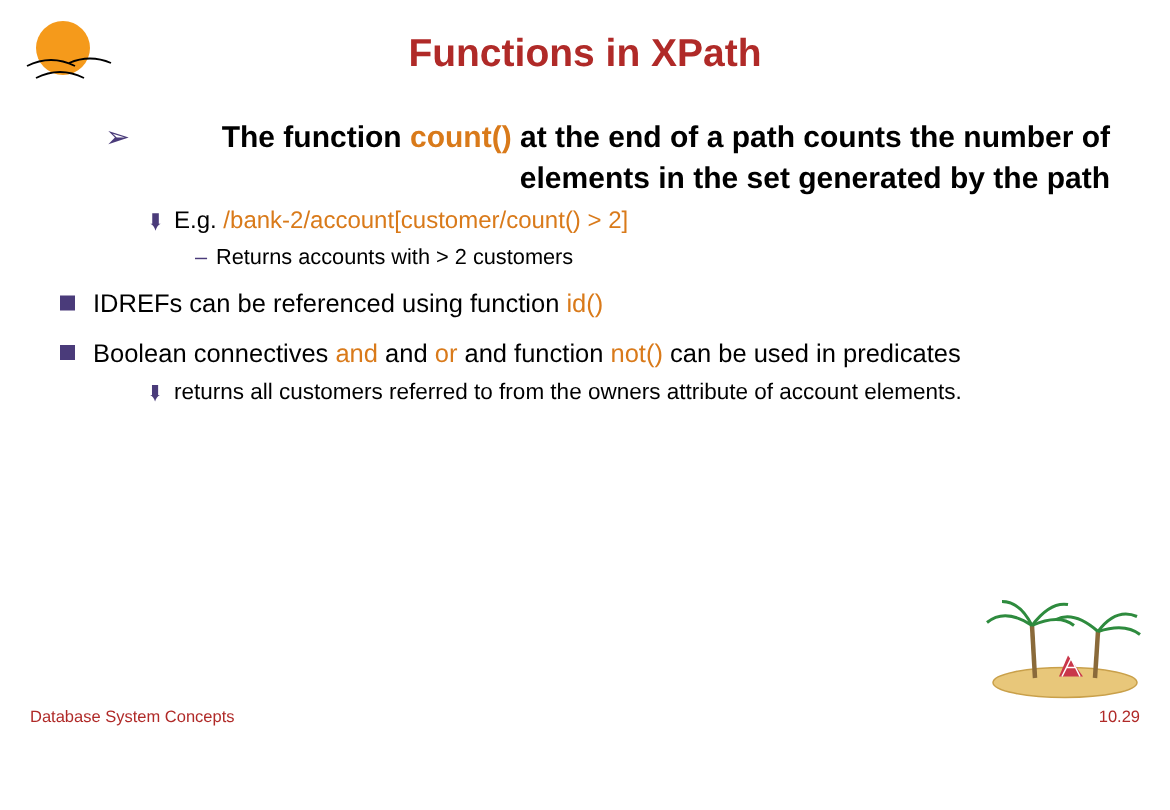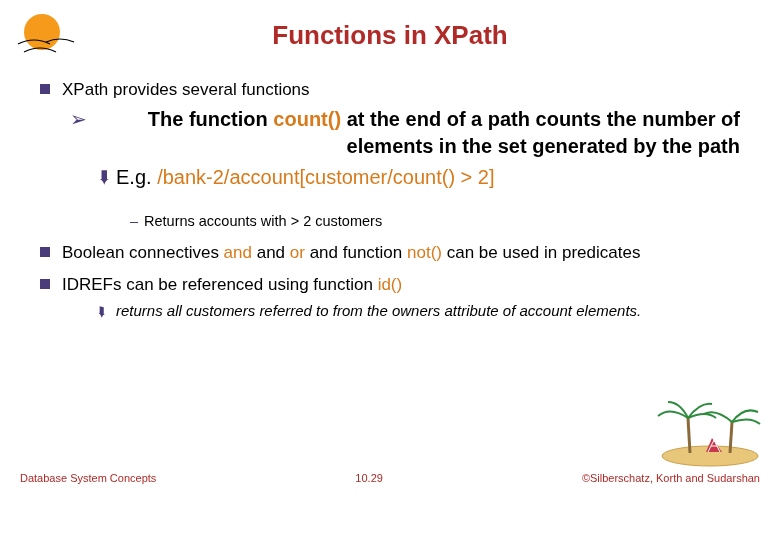--- a/index.html
+++ b/index.html
@@ -5,23 +5,23 @@
   * { margin: 0; padding: 0; box-sizing: border-box; }
   html, body { width: 780px; height: 540px; font-family: Arial, Helvetica, sans-serif; background: #fff; overflow: hidden; }
   .slide { position: relative; width: 780px; height: 496px; padding: 16px 40px 0 40px; }
   .title { text-align: center; color: #b02a28; font-size: 26px; font-weight: bold; margin-top: 4px; margin-bottom: 28px; }
   .sun { position: absolute; left: 10px; top: 8px; }
   .content { font-size: 15px; color: #000; line-height: 1.35; }
   .l1 { margin: 10px 0 4px 0; padding-left: 22px; position: relative; font-size: 17px; }
   .l1::before { content: ""; position: absolute; left: 0; top: 5px; width: 10px; height: 10px; background: #4a3b7a; }
   .l2 { margin: 4px 0 4px 30px; padding-left: 20px; position: relative; font-size: 20px; font-weight: bold; text-align: right; }
   .l2::before { content: "➢"; position: absolute; left: 0; top: 0; color: #4a3b7a; font-weight: normal; }
-  .l3 { margin: 4px 0 4px 56px; padding-left: 20px; position: relative; font-size: 20px; }
+  .l3 { margin: 4px 0 4px 56px; padding-left: 20px; position: relative; font-size: 16px; }
   .l3.arrow::before { content: "➨"; position: absolute; left: 0; top: 0; color: #4a3b7a; transform: rotate(90deg); display:inline-block;}
-  .l4 { margin: 21px 0 4px 90px; padding-left: 14px; position: relative; font-size: 14.5px; }
+  .l4 { margin: 4px 0 4px 90px; padding-left: 14px; position: relative; font-size: 14.5px; }
   .l4::before { content: "–"; position: absolute; left: 0; top: 0; color: #4a3b7a; }
   .orange { color: #d97a1a; }
   .footer { position: absolute; bottom: 12px; left: 0; width: 780px; padding: 0 20px; display: flex; justify-content: space-between; font-size: 11px; color: #b02a28; margin-top: 48px; }
   .island { position: absolute; right: 10px; bottom: 24px; }
 </style>
 </head>
 <body>
 
 <div class="slide">
 
@@ -32,48 +32,45 @@
       <path d="M 8 36 Q 24 28 40 36" stroke="#000" stroke-width="1.2" fill="none"></path>
       <path d="M 14 44 Q 30 36 46 44" stroke="#000" stroke-width="1.2" fill="none"></path>
       <path d="M 36 34 Q 50 28 64 34" stroke="#000" stroke-width="1.2" fill="none"></path>
     </svg>
   </div>
 
   <div class="title">Functions in XPath</div>
 
   <div class="content">
 
-    <div class="l1">
-      <span>XPath provides several functions</span>
-    </div>
 
     <div class="l2">
       <span>The function </span><span class="orange">count()</span><span> at the end of a path counts the number of elements in the set generated by the path</span>
     </div>
 
     <div class="l3 arrow">
       <span>E.g. </span><span class="orange">/bank-2/account[customer/count() &gt; 2]</span>
     </div>
 
     <div class="l4">
       <span>Returns accounts with &gt; 2 customers</span>
     </div>
 
 
     <div class="l1">
-      <span>Boolean connectives </span><span class="orange">and</span><span> and </span><span class="orange">or</span><span> and function </span><span class="orange">not()</span><span> can be used in predicates</span>
+      <span>IDREFs can be referenced using function </span><span class="orange">id()</span>
     </div>
 
     <div class="l1">
-      <span>IDREFs can be referenced using function </span><span class="orange">id()</span>
+      <span>Boolean connectives </span><span class="orange">and</span><span> and </span><span class="orange">or</span><span> and function </span><span class="orange">not()</span><span> can be used in predicates</span>
     </div>
 
 
 
-    <div class="l3 arrow" style="font-size:15px;font-style:italic;">
+    <div class="l3 arrow" style="font-size:15px;">
       <span>returns all customers referred to from the owners attribute of account elements.</span>
     </div>
 
   </div>
 
   <div class="island">
     <svg width="120" height="70">
       <ellipse cx="60" cy="58" rx="48" ry="10" fill="#e8c77a" stroke="#c9a04a"></ellipse>
       <line x1="40" y1="55" x2="38" y2="20" stroke="#8a6a3a" stroke-width="3"></line>
       <path d="M38 20 Q 20 8 8 18" stroke="#2e8b3e" stroke-width="2" fill="none"></path>
@@ -85,16 +82,15 @@
       <path d="M82 24 Q 94 8 108 14" stroke="#2e8b3e" stroke-width="2" fill="none"></path>
       <path d="M82 24 Q 100 18 110 26" stroke="#2e8b3e" stroke-width="2" fill="none"></path>
       <path d="M 56 54 L 62 40 L 72 54 Z" fill="#c9374a"></path>
       <path d="M 58 54 L 64 42 M 64 42 L 70 54 M 61 48 L 67 48" stroke="#fff" stroke-width="1"></path>
     </svg>
   </div>
 
   <div class="footer">
     <span>Database System Concepts</span>
     <span>10.29</span>
-    <span>©Silberschatz, Korth and Sudarshan</span>
   </div>
 
 </div>
 
 </body></html>

